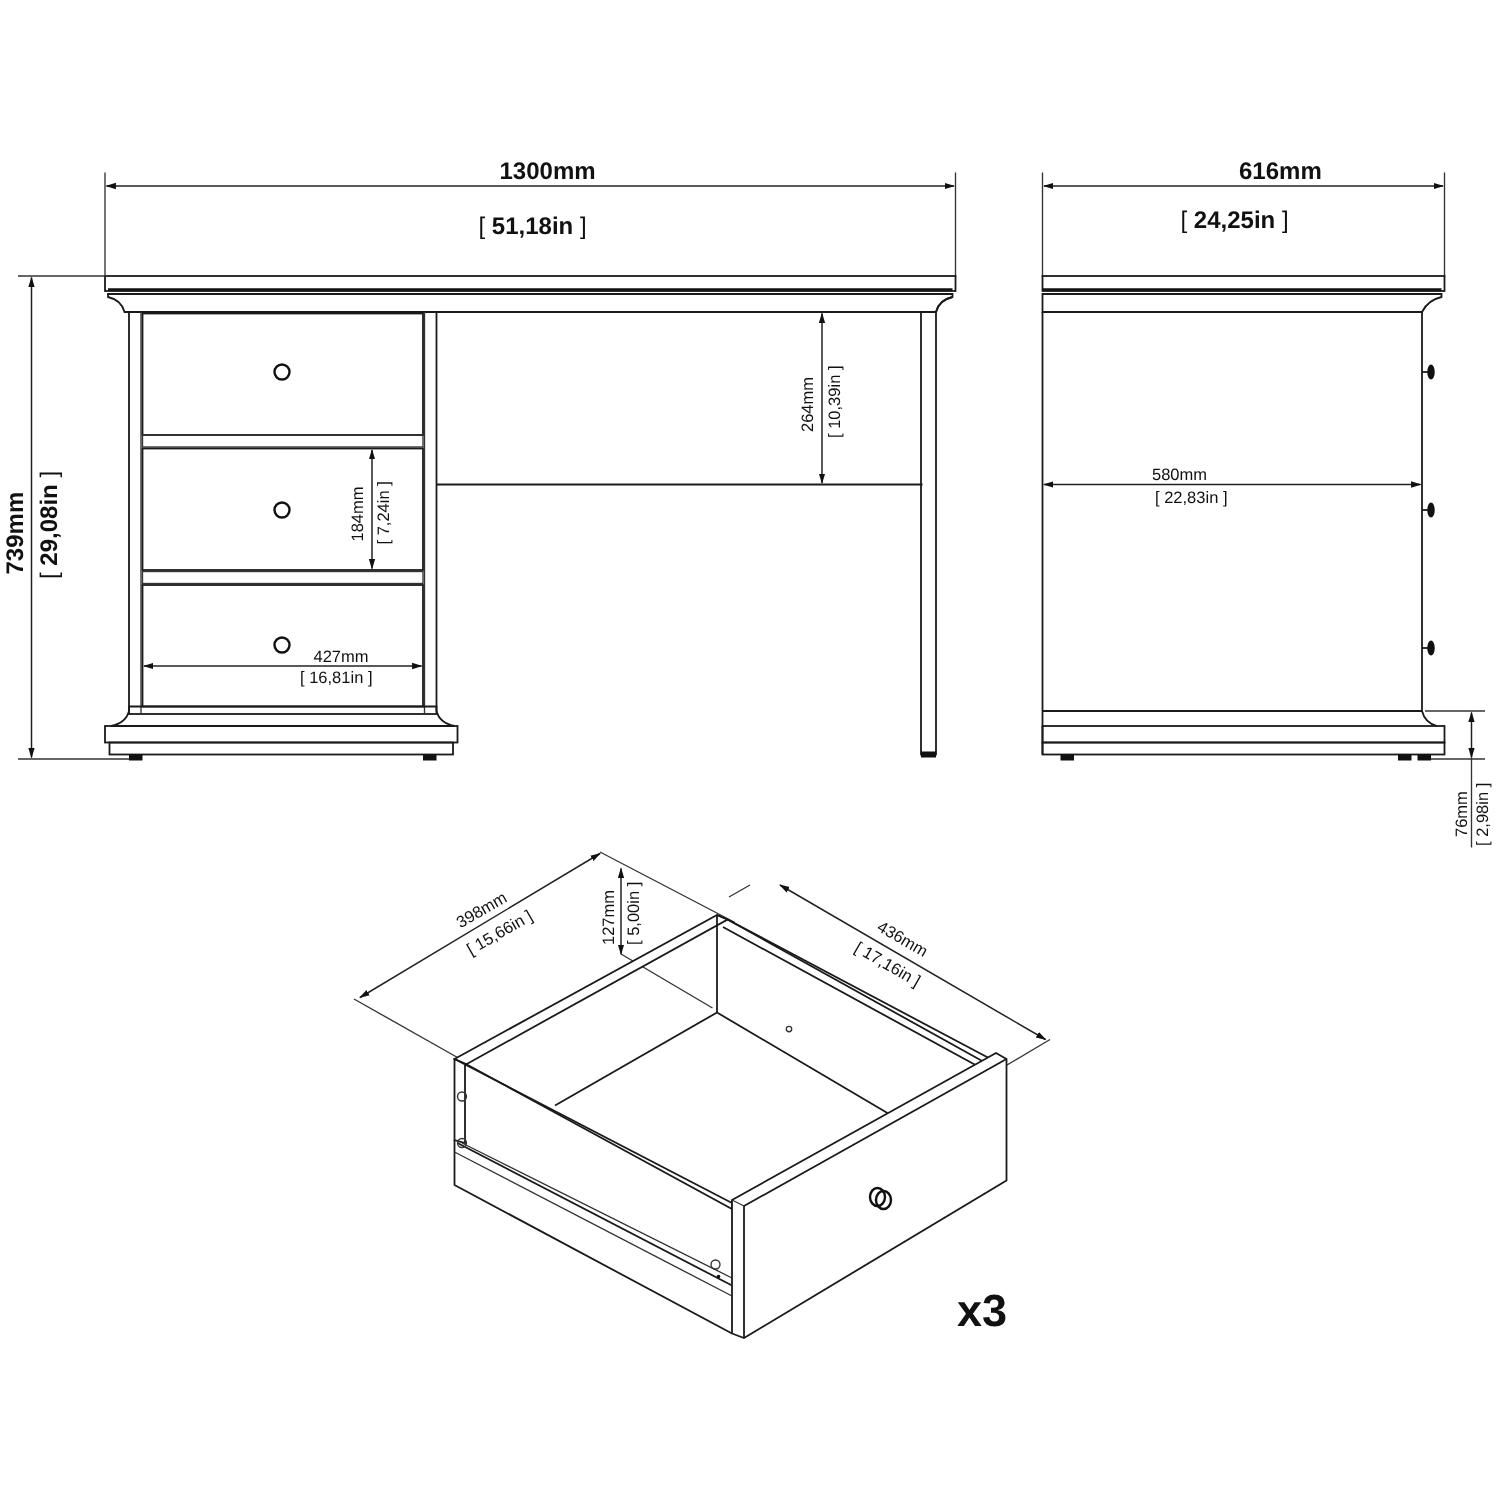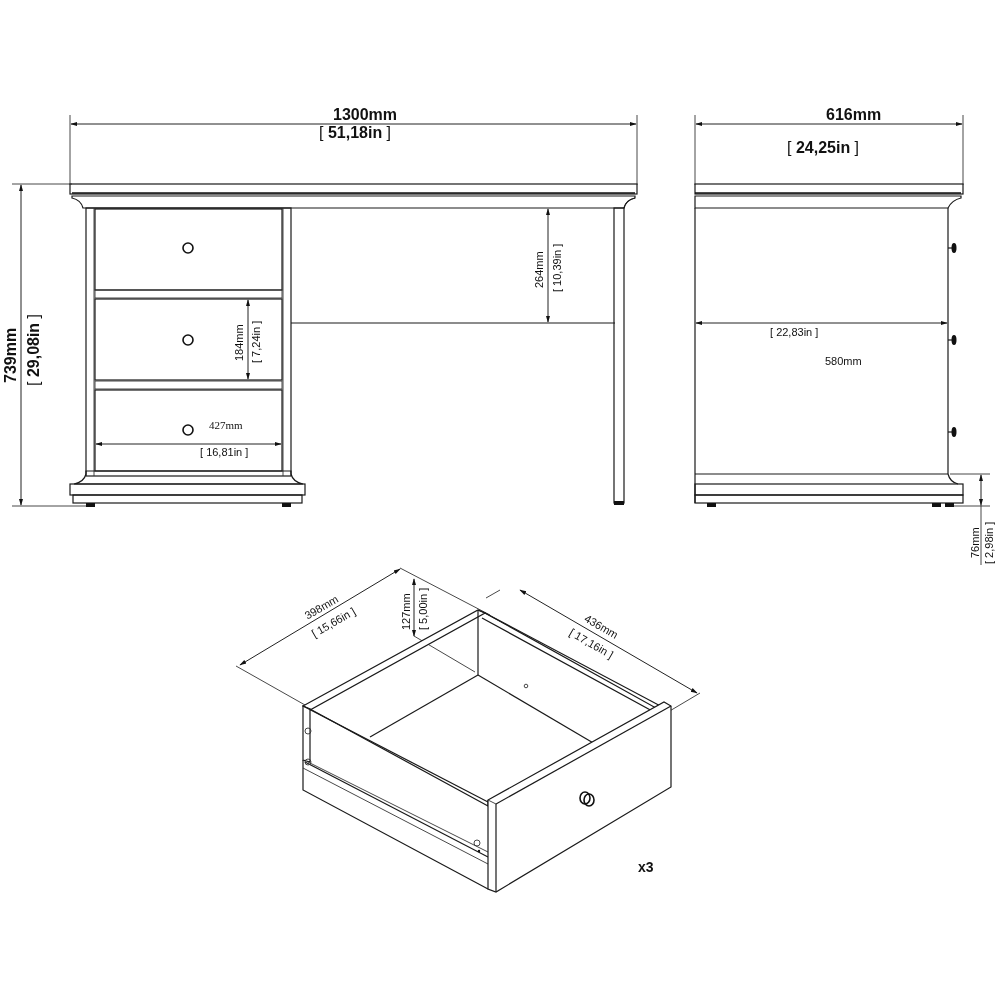--- a/index.html
+++ b/index.html
@@ -161,45 +161,45 @@
 <style>
   .t { position: absolute; font-family: "Liberation Sans", sans-serif; color: #111; white-space: nowrap; line-height: 1; }
   .t.big { font-weight: bold; font-size: 16px; }
   .t.sm { font-size: 11px; }
   .bk::before { content: "[ "; font-weight: normal; }
   .bk::after { content: " ]"; font-weight: normal; }
   .rot { transform-origin: left top; }
 </style>
 
 <div class="t big" style="left:333px; top:107px;">1300mm</div>
-<div class="t big bk" style="left:319px; top:125px;">51,18in</div>
+<div class="t big bk" style="left:319px; top:144px;">51,18in</div>
 
 <div class="t big" style="left:826px; top:107px;">616mm</div>
 <div class="t big bk" style="left:787px; top:140px;">24,25in</div>
 
 <div class="t big rot" style="left:3px; top:383px; transform: rotate(-90deg);">739mm</div>
 <div class="t big bk rot" style="left:26px; top:386px; transform: rotate(-90deg);">29,08in</div>
 
 <div class="t sm rot" style="left:534px; top:288px; transform: rotate(-90deg);">264mm</div>
 <div class="t sm bk rot" style="left:552px; top:292px; transform: rotate(-90deg);">10,39in</div>
 
 <div class="t sm rot" style="left:234px; top:361px; transform: rotate(-90deg);">184mm</div>
 <div class="t sm bk rot" style="left:251px; top:363px; transform: rotate(-90deg);">7,24in</div>
 
-<div class="t sm" style="left:209px; top:420px;font-family:Liberation Serif, serif;">427mm</div>
+<div class="t sm" style="left:209px; top:433px;">427mm</div>
 <div class="t sm bk" style="left:200px; top:447px;">16,81in</div>
 
-<div class="t sm" style="left:825px; top:312px;margin-top:44px;">580mm</div>
+<div class="t sm" style="left:768px; top:312px;">580mm</div>
 <div class="t sm bk" style="left:770px; top:327px;">22,83in</div>
 
 <div class="t sm rot" style="left:970px; top:558px; transform: rotate(-90deg);">76mm</div>
 <div class="t sm bk rot" style="left:984px; top:564px; transform: rotate(-90deg);">2,98in</div>
 
 <div class="t sm" style="left:303px; top:612px; transform: rotate(-30deg); transform-origin:left top;">398mm</div>
 <div class="t sm bk" style="left:310px; top:630px; transform: rotate(-30deg); transform-origin:left top;">15,66in</div>
 
 <div class="t sm rot" style="left:401px; top:630px; transform: rotate(-90deg);">127mm</div>
 <div class="t sm bk rot" style="left:418px; top:630px; transform: rotate(-90deg);">5,00in</div>
 
 <div class="t sm" style="left:588px; top:613px; transform: rotate(30deg); transform-origin:left top;">436mm</div>
 <div class="t sm bk" style="left:573px; top:627px; transform: rotate(30deg); transform-origin:left top;">17,16in</div>
 
-<div class="t" style="left:638px; top:860px; font-weight:bold; font-size:14px;">x3</div>
+<div class="t" style="left:638px; top:860px; font-weight:bold; font-size:30px;">x3</div>
 
 </body></html>

